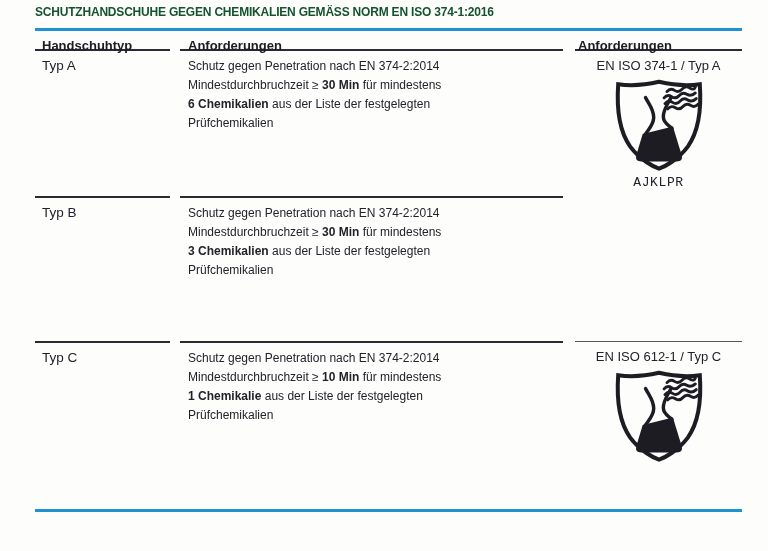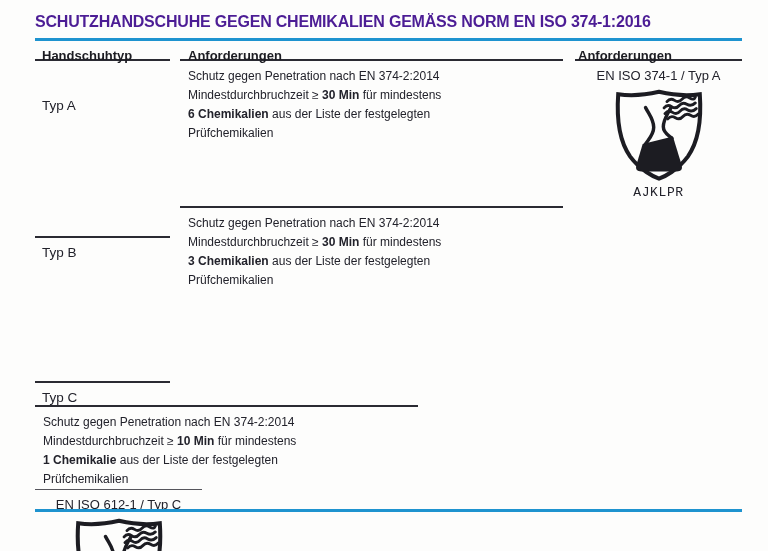--- a/index.html
+++ b/index.html
@@ -8,23 +8,23 @@
     background:#fdfdfc;
     font-family:"Liberation Sans", sans-serif;
     color:#22222b;
     position:relative;
     overflow:hidden;
   }
   .page{
     position:absolute; left:35px; top:0; width:707px; height:551px;
   }
   .title{
-    margin:0; padding-top:13px;
-    font-size:16px; font-weight:700; letter-spacing:-0.2px;
-    color:#4c1d95; line-height:18px;
+    margin:0; padding-top:3px;
+    font-size:12px; font-weight:700; letter-spacing:-0.2px;
+    color:#14532d; line-height:18px;
     white-space:nowrap;
   }
   .rule-blue{
     height:3px; background:#1e93cf; margin-top:7px;
   }
   .rule-blue.bottom{
     position:absolute; left:0; top:509px; width:707px; margin:0;
   }
   .row{display:flex;}
   .c1{width:135px;}
@@ -35,25 +35,25 @@
   .thead .c1,.thead .c2,.thead .c3{
     border-bottom:2px solid #2a2a32;
     height:20px; box-sizing:border-box;
     padding-top:7px;
     font-size:13px; font-weight:700; color:#1c1c22;
   }
   .thead .c1{padding-left:7px;}
   .thead .c2{padding-left:8px;}
   .thead .c3{padding-left:3px;}
   .trow{height:145px;}
-  .trow.last{height:157px;flex-direction:column;}
+  .trow.last{height:157px;}
   .trow .c1,.trow .c2,.trow .c3{box-sizing:border-box;}
   .sep .c1,.sep .c2{border-top:2px solid #2a2a32;}
   .sep .c3{border-top:1px solid #55555c;}
-  .trow .c1{padding:7px 0 0 7px; font-size:13.5px;margin-top:30px;}
+  .trow .c1{padding:7px 0 0 7px; font-size:13.5px;}
   .trow .c2{padding:6px 0 0 8px; font-size:12px; line-height:19px;}
   .trow .c3{padding-top:7px; text-align:center; font-size:13px;}
   .b{font-weight:700;}
   .geq{font-weight:400;}
   .mark-label{display:block; line-height:15px; white-space:nowrap;}
   .picto{display:block; margin:4px auto 0 auto; width:96px; height:96px;}
   .mark-code{display:block; margin-top:2px; font-size:13px; letter-spacing:0.6px; line-height:15px;font-family:Liberation Mono, monospace;}
 </style>
 </head>
 <body>

